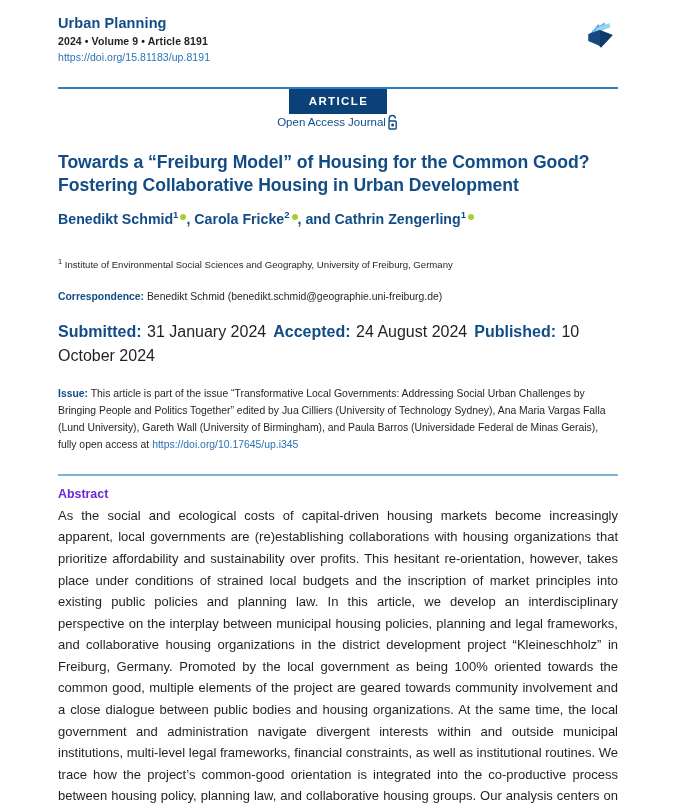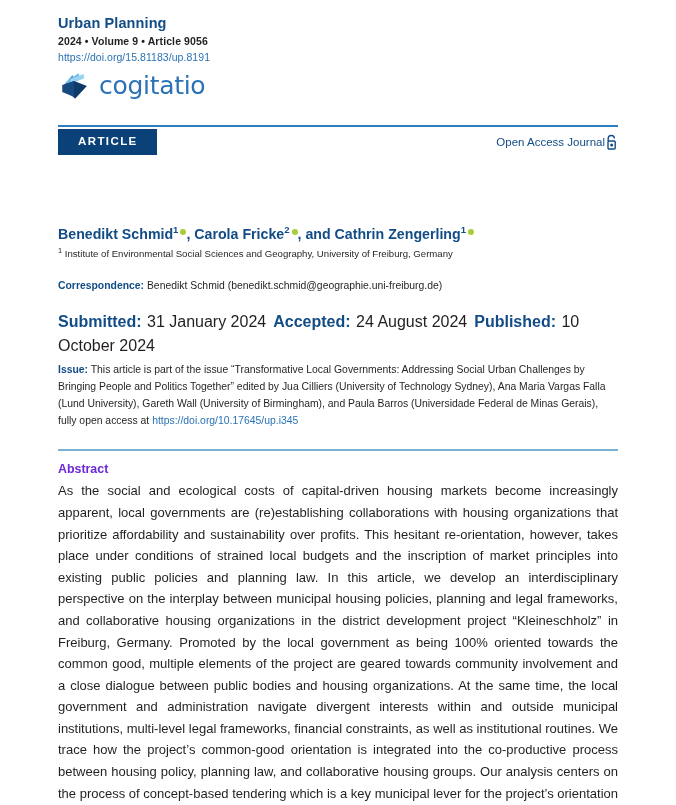--- a/index.html
+++ b/index.html
@@ -18,21 +18,20 @@
     height: 805px;
     padding: 0 58px;
   }
 
   
   .masthead {
     display: flex;
     align-items: flex-start;
     justify-content: space-between;
     padding-top: 14px;
-    flex-direction: column;
   }
   .journal-block { line-height: 1.32; }
   .journal-name {
     font-size: 14.5px;
     font-weight: bold;
     color: #124c87;
     letter-spacing: .1px;
   }
   .journal-meta {
     font-size: 10.5px;
@@ -63,20 +62,21 @@
     margin-top: 22px;
     height: 2px;
     background: #2e7dc0;
     width: 100%;
   }
   .badge-row {
     display: flex;
     align-items: center;
     justify-content: space-between;
     height: 30px;
+    flex-direction: column;
   }
   .article-badge {
     background: #0a4178;
     color: #ffffff;
     font-size: 11.5px;
     font-weight: bold;
     letter-spacing: 1.4px;
     padding: 7px 19px 7px 20px;
     display: inline-block;
     line-height: 1;
@@ -112,21 +112,21 @@
     display: inline-block;
     width: 6px; height: 6px;
     border-radius: 50%;
     background: #a6ce39;
     margin-left: 2px;
     vertical-align: 4px;
   }
 
   
   .affiliations {
-    margin-top: 1px;
+    margin-top: 26px;
     font-size: 9.6px;
     color: #231f20;
     line-height: 1.58;
   }
   .affiliations sup { font-size: 7.4px; }
 
   
   .correspondence {
     margin-top: 17px;
     font-size: 10.4px;
@@ -138,21 +138,21 @@
     font-size: 16px;
     color: #231f20;
     line-height: 1.5;
   }
   .dates .lbl { margin-right: 1px; }
   .dates .gap { display: inline-block; width: 7px; }
   .lbl { color: #124c87; font-weight: bold; text-align: right; }
 
   
   .issue {
-    margin-top: 4px;
+    margin-top: 18px;
     font-size: 10.4px;
     color: #231f20;
     line-height: 1.62;
     text-align: left;
   }
   .issue a, .link { color: #2a72b5; text-decoration: none; }
 
   
   .mid-rule {
     margin-top: 20px;
@@ -175,51 +175,51 @@
   }
 </style>
 </head>
 <body>
 
 <div class="page">
 
   <div class="masthead">
     <div class="journal-block">
       <div class="journal-name">Urban Planning</div>
-      <div class="journal-meta">2024 • Volume 9 • Article 9056</div>
+      <div class="journal-meta">2024 • Volume 9 • Article 8191</div>
       <div class="journal-doi">https://doi.org/15.81183/up.8191</div>
     </div>
 
     <div class="brand">
       <svg class="brand-mark" viewBox="0 0 40 40">
         <path d="M6 20 L17 7 L20 12 L9 25 Z" fill="#4da3dc"></path>
         <path d="M10 15 L24 5 L26 10 L12 20 Z" fill="#6bbde8"></path>
         <path d="M14 12 L30 6 L31 11 L16 17 Z" fill="#9bd4f0"></path>
         <path d="M5 19 L19 14 L34 20 L20 35 Z" fill="#0d3a66"></path>
         <path d="M5 19 L19 14 L19 33 L5 27 Z" fill="#15497f"></path>
       </svg>
-      <div class="brand-word">cogitatio</div>
     </div>
   </div>
 
   <div class="top-rule"></div>
   <div class="badge-row">
     <div class="article-badge">ARTICLE</div>
     <div class="open-access">
       <span>Open Access Journal</span>
       <svg class="lock-icon" width="13" height="16" viewBox="0 0 13 16">
         <path d="M3.2 7.2 V4.6 a3.1 3.1 0 0 1 6.2 0" fill="none" stroke="#124c87" stroke-width="1.4"></path>
         <rect x="3.0" y="7.0" width="7.2" height="8.0" rx="1.1" fill="none" stroke="#124c87" stroke-width="1.4"></rect>
         <circle cx="6.6" cy="11.0" r="1.5" fill="#124c87"></circle>
       </svg>
     </div>
   </div>
 
   <h1 class="title">
-    <br>
+    <span>Towards a “Freiburg Model” of Housing for the Common Good?</span><br>
+    <span>Fostering Collaborative Housing in Urban Development</span>
   </h1>
 
   <div class="authors">
     <span><span>Benedikt Schmid</span><sup>1</sup><span class="orcid"></span><span>, </span></span><span><span>Carola Fricke</span><sup>2</sup><span class="orcid"></span><span>, and </span></span><span><span>Cathrin Zengerling</span><sup>1</sup><span class="orcid"></span></span>
   </div>
 
   <div class="affiliations">
     <div><sup>1</sup> <span>Institute of Environmental Social Sciences and Geography, University of Freiburg, Germany</span></div>
   </div>
 

